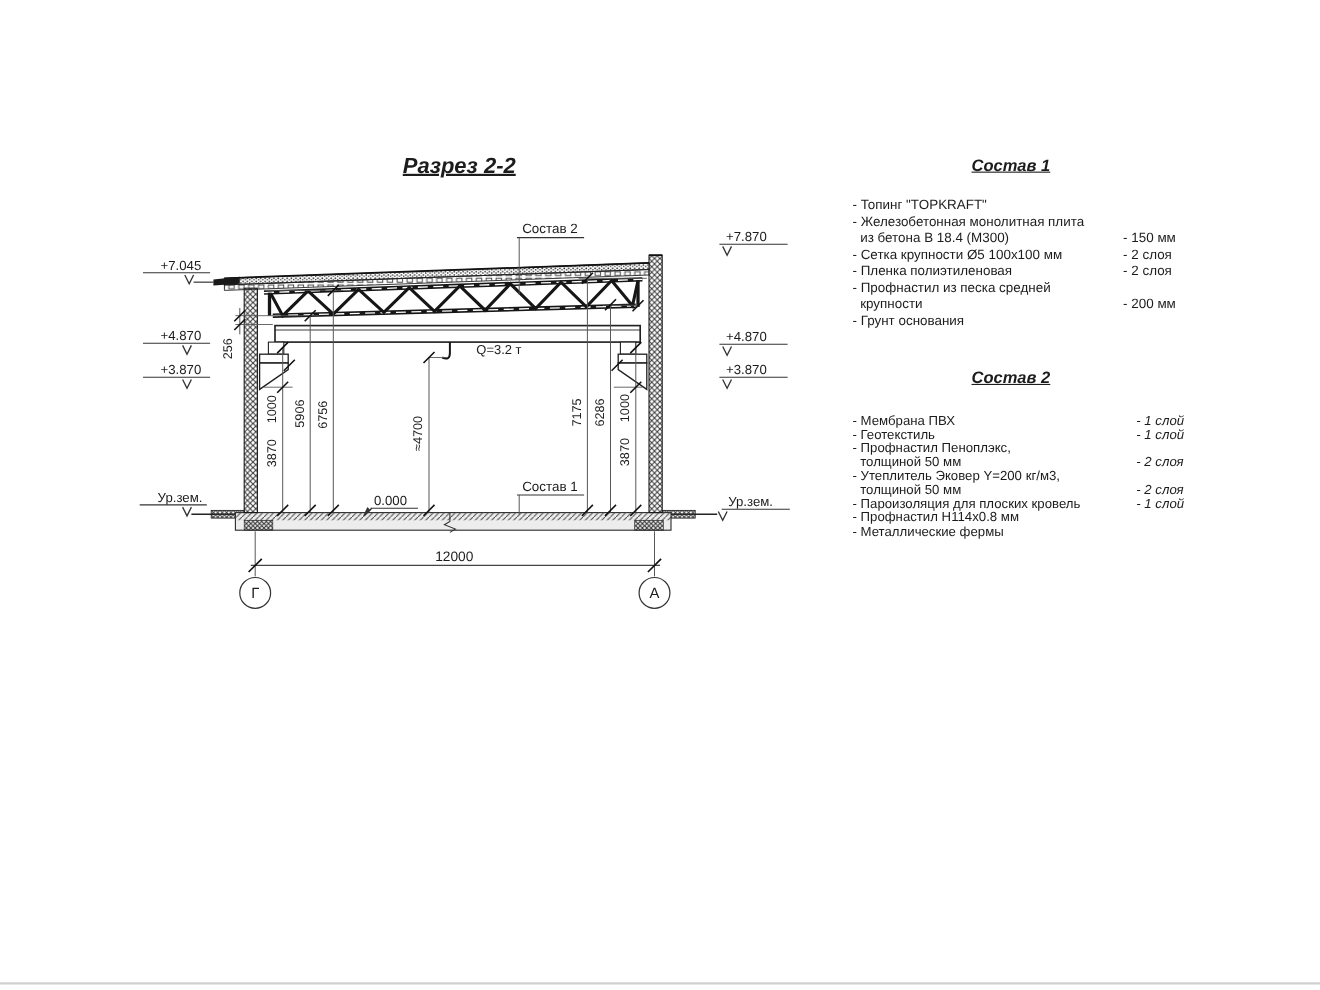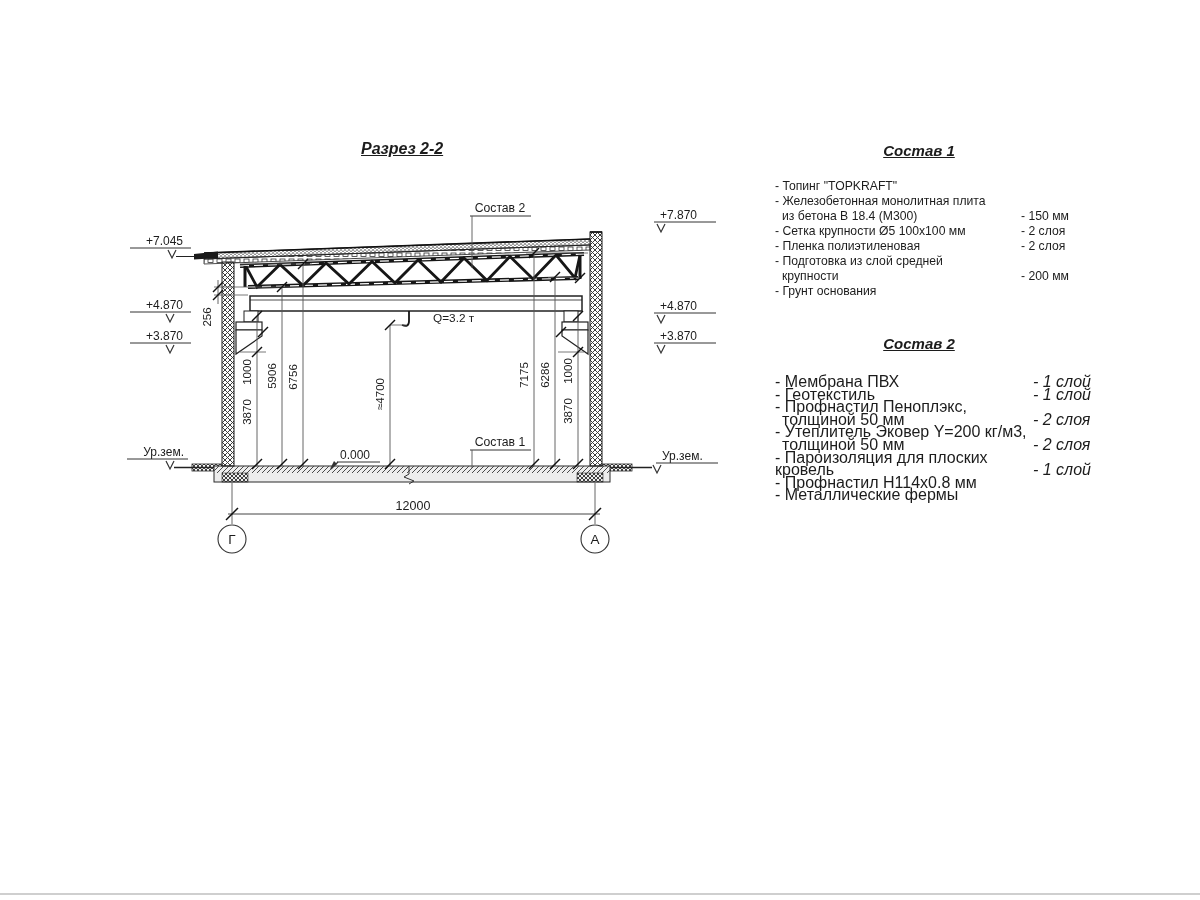--- a/index.html
+++ b/index.html
@@ -4,32 +4,32 @@
 <style>
   html,body { margin:0; padding:0; }
   body {
     width:1200px; height:900px; position:relative; overflow:hidden;
     background:#ffffff; color:#1c1c1c;
     font-family:"Liberation Sans", sans-serif;
   }
   svg { position:absolute; left:0; top:0; }
   svg text { font-family:"Liberation Sans", sans-serif; fill:#1c1c1c; }
   .dwg-title {
-    position:absolute; left:361px; top:140px; width:141px; text-align:left;
-    font-style:italic; font-weight:700; font-size:16px; text-decoration:underline;
+    position:absolute; left:347px; top:140px; width:141px; text-align:center;
+    font-style:italic; font-weight:700; font-size:20px; text-decoration:underline;
   }
   .spec-head {
     position:absolute; width:124px; text-align:center;
     font-style:italic; font-weight:700; font-size:15px; text-decoration:underline;
   }
   #spec1-head { left:857px; top:142px; }
   #spec2-head { left:857px; top:335px; }
   .spec-list { position:absolute; left:775px; width:316px; }
   #spec1-list { top:179px; font-size:12.2px; line-height:15px; }
-  #spec2-list { top:376px; font-size:16px;  line-height:12.6px; }
+  #spec2-list { top:376px; font-size:12px;  line-height:12.6px; }
   .row { display:flex; align-items:flex-end; }
   .lines { flex:1 1 auto; }
   #spec1-list .val { flex:0 0 70px; }
   #spec2-list .val { flex:0 0 58px;font-style:italic; }
   .wrap { padding-left:7px; }
   .page-edge { position:absolute; left:0; top:893px; width:1200px; height:2px; background:#cfcfcf; }
 </style>
 </head>
 <body>
 
@@ -248,21 +248,21 @@
     <div class="val">- 2 слоя</div>
   </div>
   <div class="row">
     <div class="lines">
         <div>- Пленка полиэтиленовая</div>
       </div>
     <div class="val">- 2 слоя</div>
   </div>
   <div class="row">
     <div class="lines">
-      <div>- Подготовка из слой средней</div>
+      <div>- Профнастил из песка средней</div>
       <div class="wrap">крупности</div>
     </div>
     <div class="val">- 200 мм</div>
   </div>
   <div class="row">
     <div class="lines">
         <div>- Грунт основания</div>
       </div>
   </div>
 </div>

